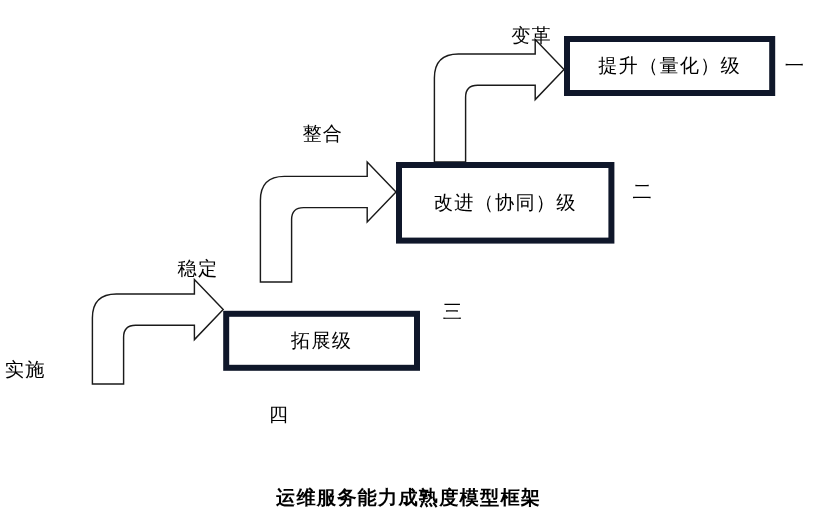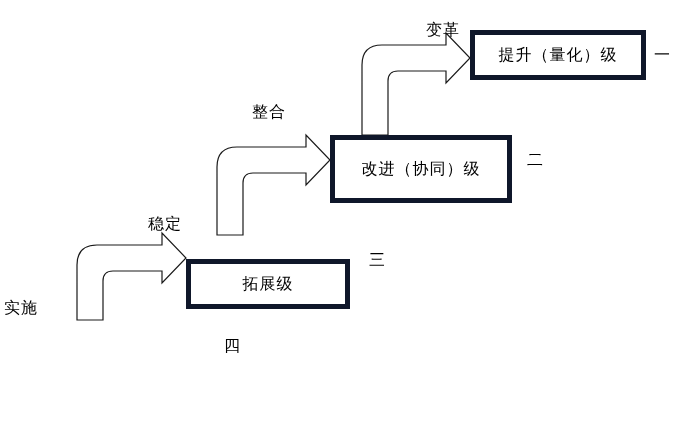--- a/index.html
+++ b/index.html
@@ -101,14 +101,15 @@
   </div>
   <div class="rank-label rank-3">三</div>
 
   <div class="rank-label rank-4">四</div>
 
   <div class="transition-label trans-1">实施</div>
   <div class="transition-label trans-2">稳定</div>
   <div class="transition-label trans-3">整合</div>
   <div class="transition-label trans-4">变革</div>
 
+  <div class="caption">运维服务能力成熟度模型框架</div>
 
 </div>
 
 </body></html>

